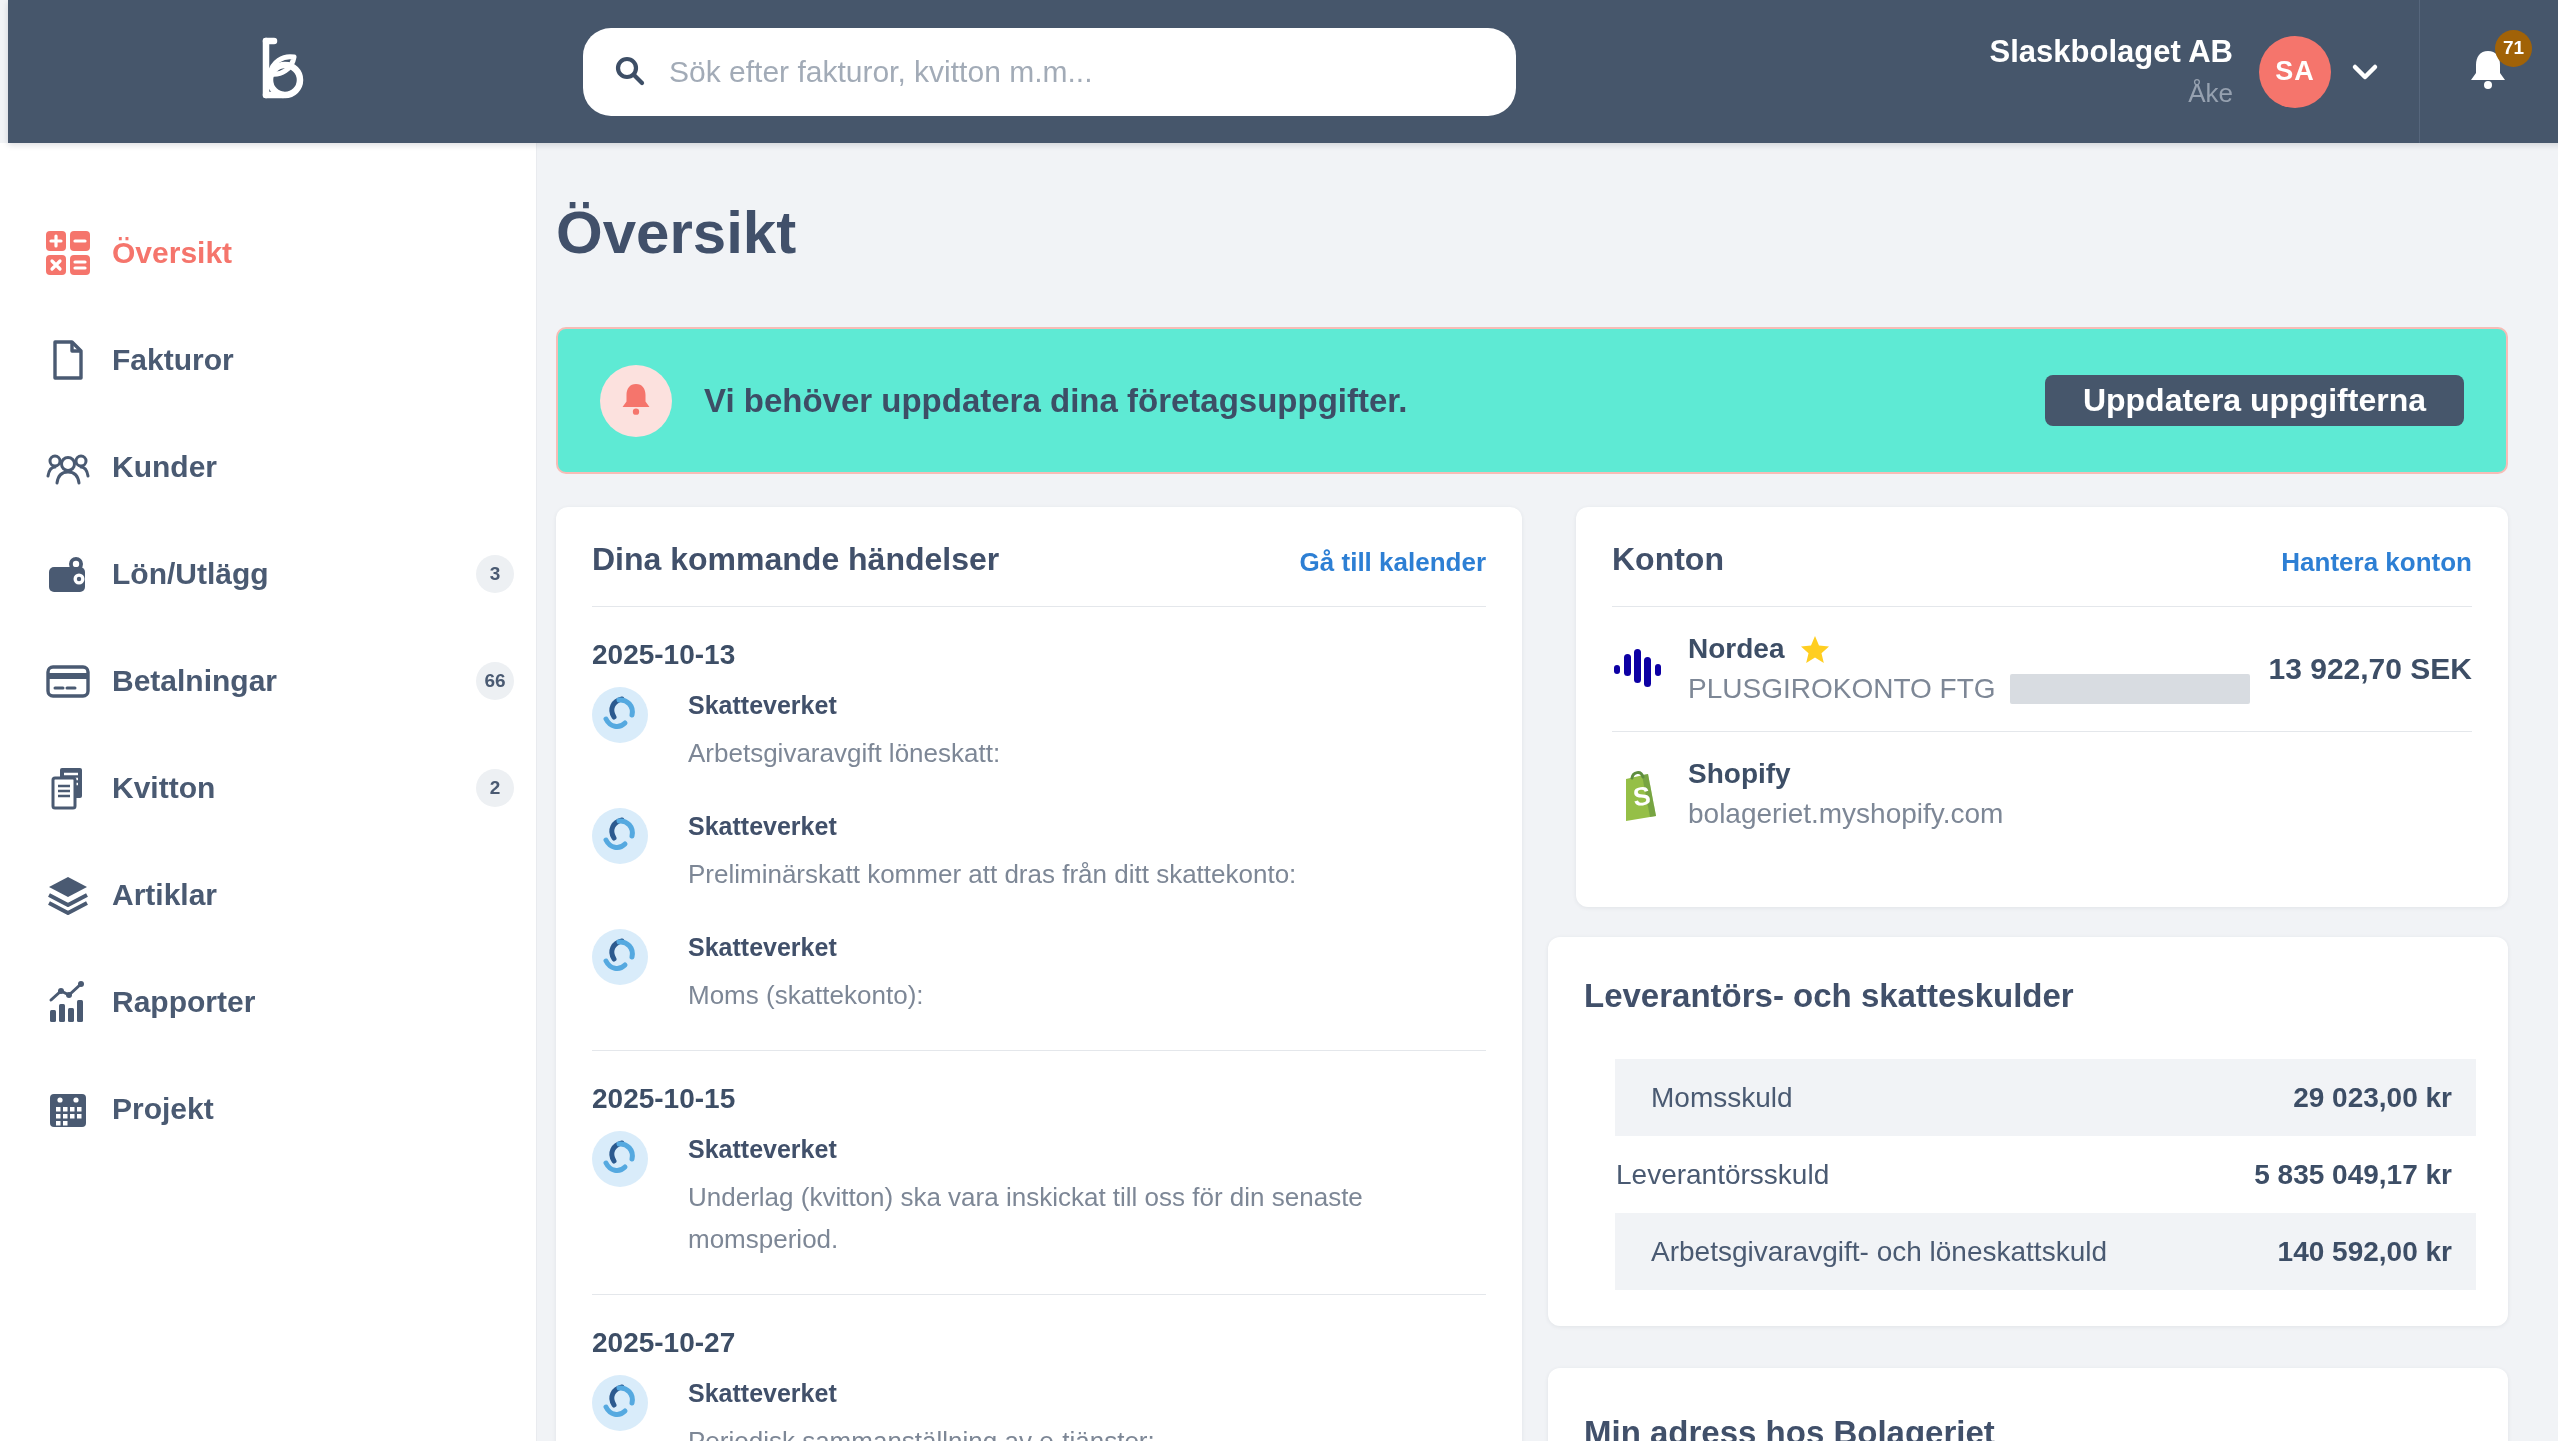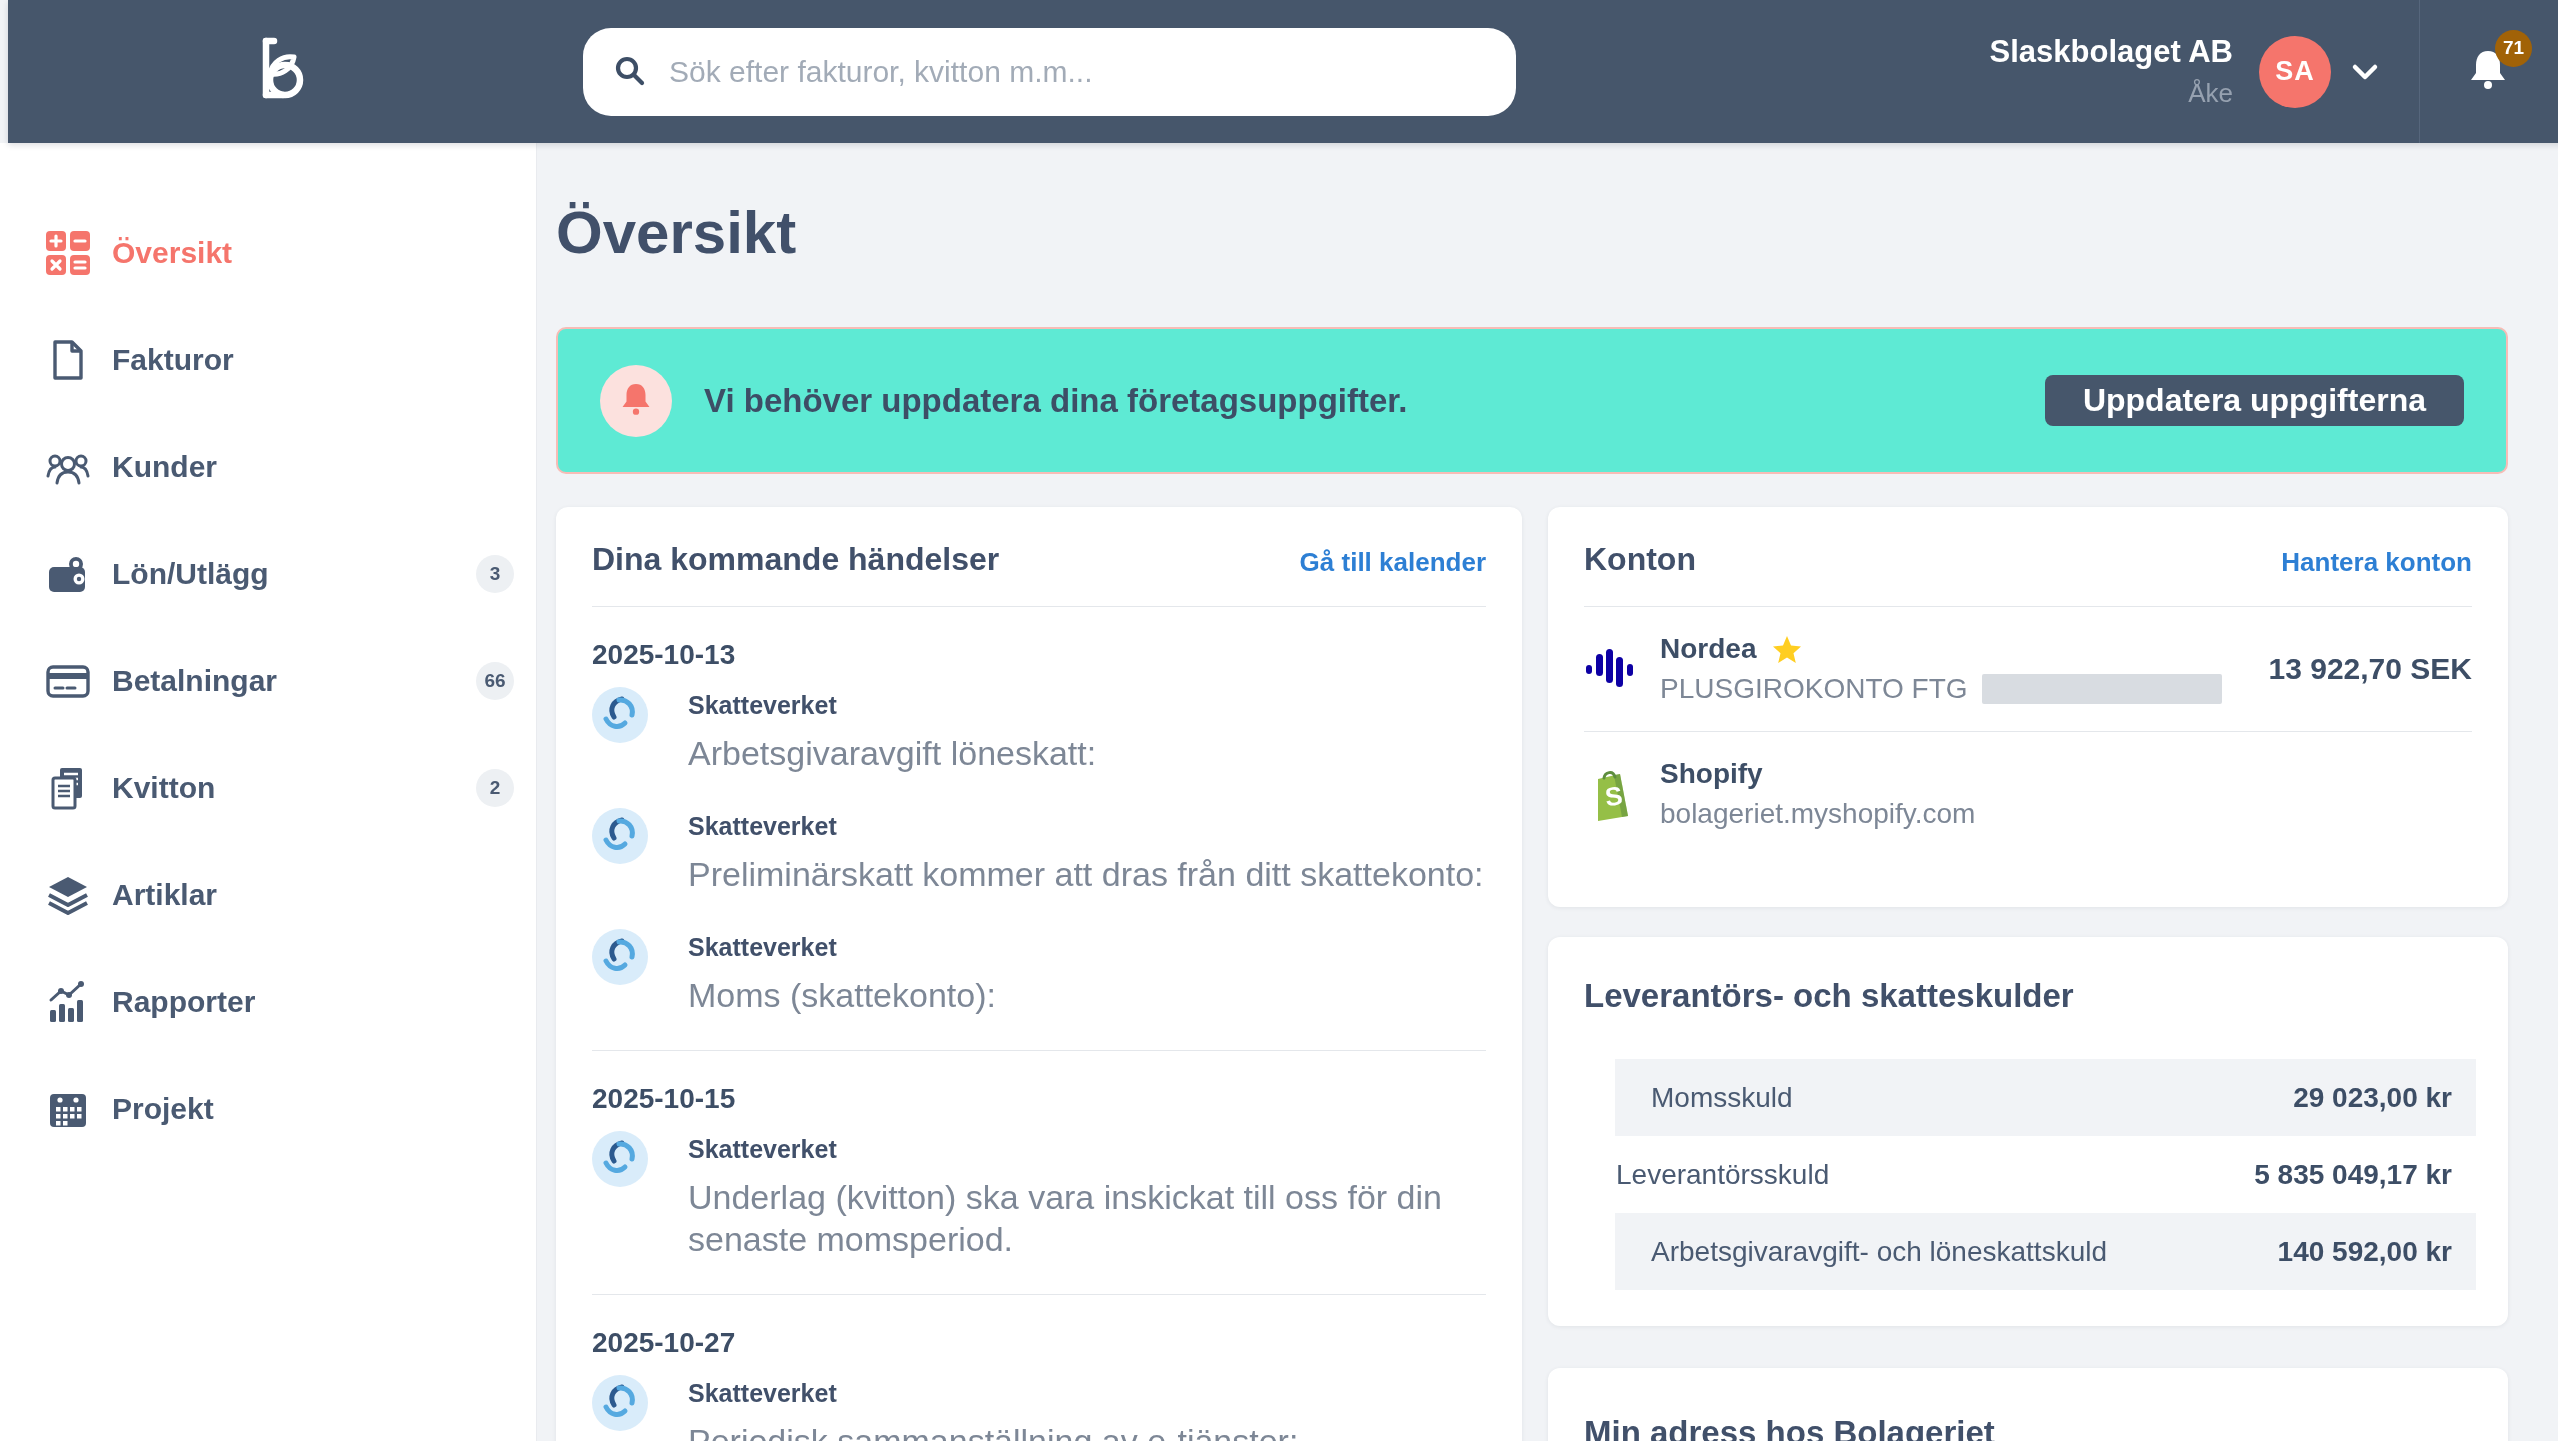--- a/index.html
+++ b/index.html
@@ -89,27 +89,27 @@
   .card-title { font-size:32px; font-weight:700; color:#41506A; }
   .card-link { font-size:26px; font-weight:600; color:#2D7FD4; text-decoration:none; cursor:pointer; }
   hr.divider { border:none; border-top:1px solid #E4E7EB; margin:28px 0 0 0; }
 
   
   .events-card { width:966px; padding:34px 36px 60px 36px; }
   .event-date { font-size:28px; font-weight:700; color:#3D4E66; margin:32px 0 16px 0; }
   .event-item { display:flex; margin-bottom:34px; }
   .event-icon { width:56px; height:56px; margin-right:40px; flex-shrink:0; }
   .event-title { font-size:25px; font-weight:700; color:#41506A; margin-top:4px; }
-  .event-desc { font-size:34px; color:#7D8796; margin-top:12px; line-height:42px; max-width:800px; }
+  .event-desc { font-size:26px; color:#7D8796; margin-top:12px; line-height:42px; max-width:800px; }
   hr.group-divider { border:none; border-top:1px solid #E4E7EB; margin:6px 0 0 0; }
 
   
   .right-col { width:960px; display:flex; flex-direction:column; gap:30px; }
 
-  .accounts-card { padding:34px 36px; height:400px; overflow:hidden; }
+  .accounts-card { padding:34px 36px; height:400px; overflow:hidden;margin-left:28px; }
   .account-row { display:flex; align-items:center; padding:26px 0; cursor:pointer;text-align:center; }
   .account-row.bordered { border-bottom:1px solid #E4E7EB; }
   .account-logo { width:52px; height:56px; margin-right:24px; flex-shrink:0; display:flex; align-items:center; }
   .account-name-line { display:flex; align-items:center; }
   .account-name { font-size:28px; font-weight:700; color:#3D4E66; }
   .account-star { margin-left:16px; display:flex; }
   .account-sub { font-size:28px; color:#7D8796; margin-top:8px; display:flex; align-items:center; }
   .redact-block { display:inline-block; width:240px; height:30px; background:#D8DCE1; border-radius:2px; margin-left:14px; }
   .account-balance { margin-left:auto; font-size:30px; font-weight:700; color:#3D4E66; white-space:nowrap; }
 

